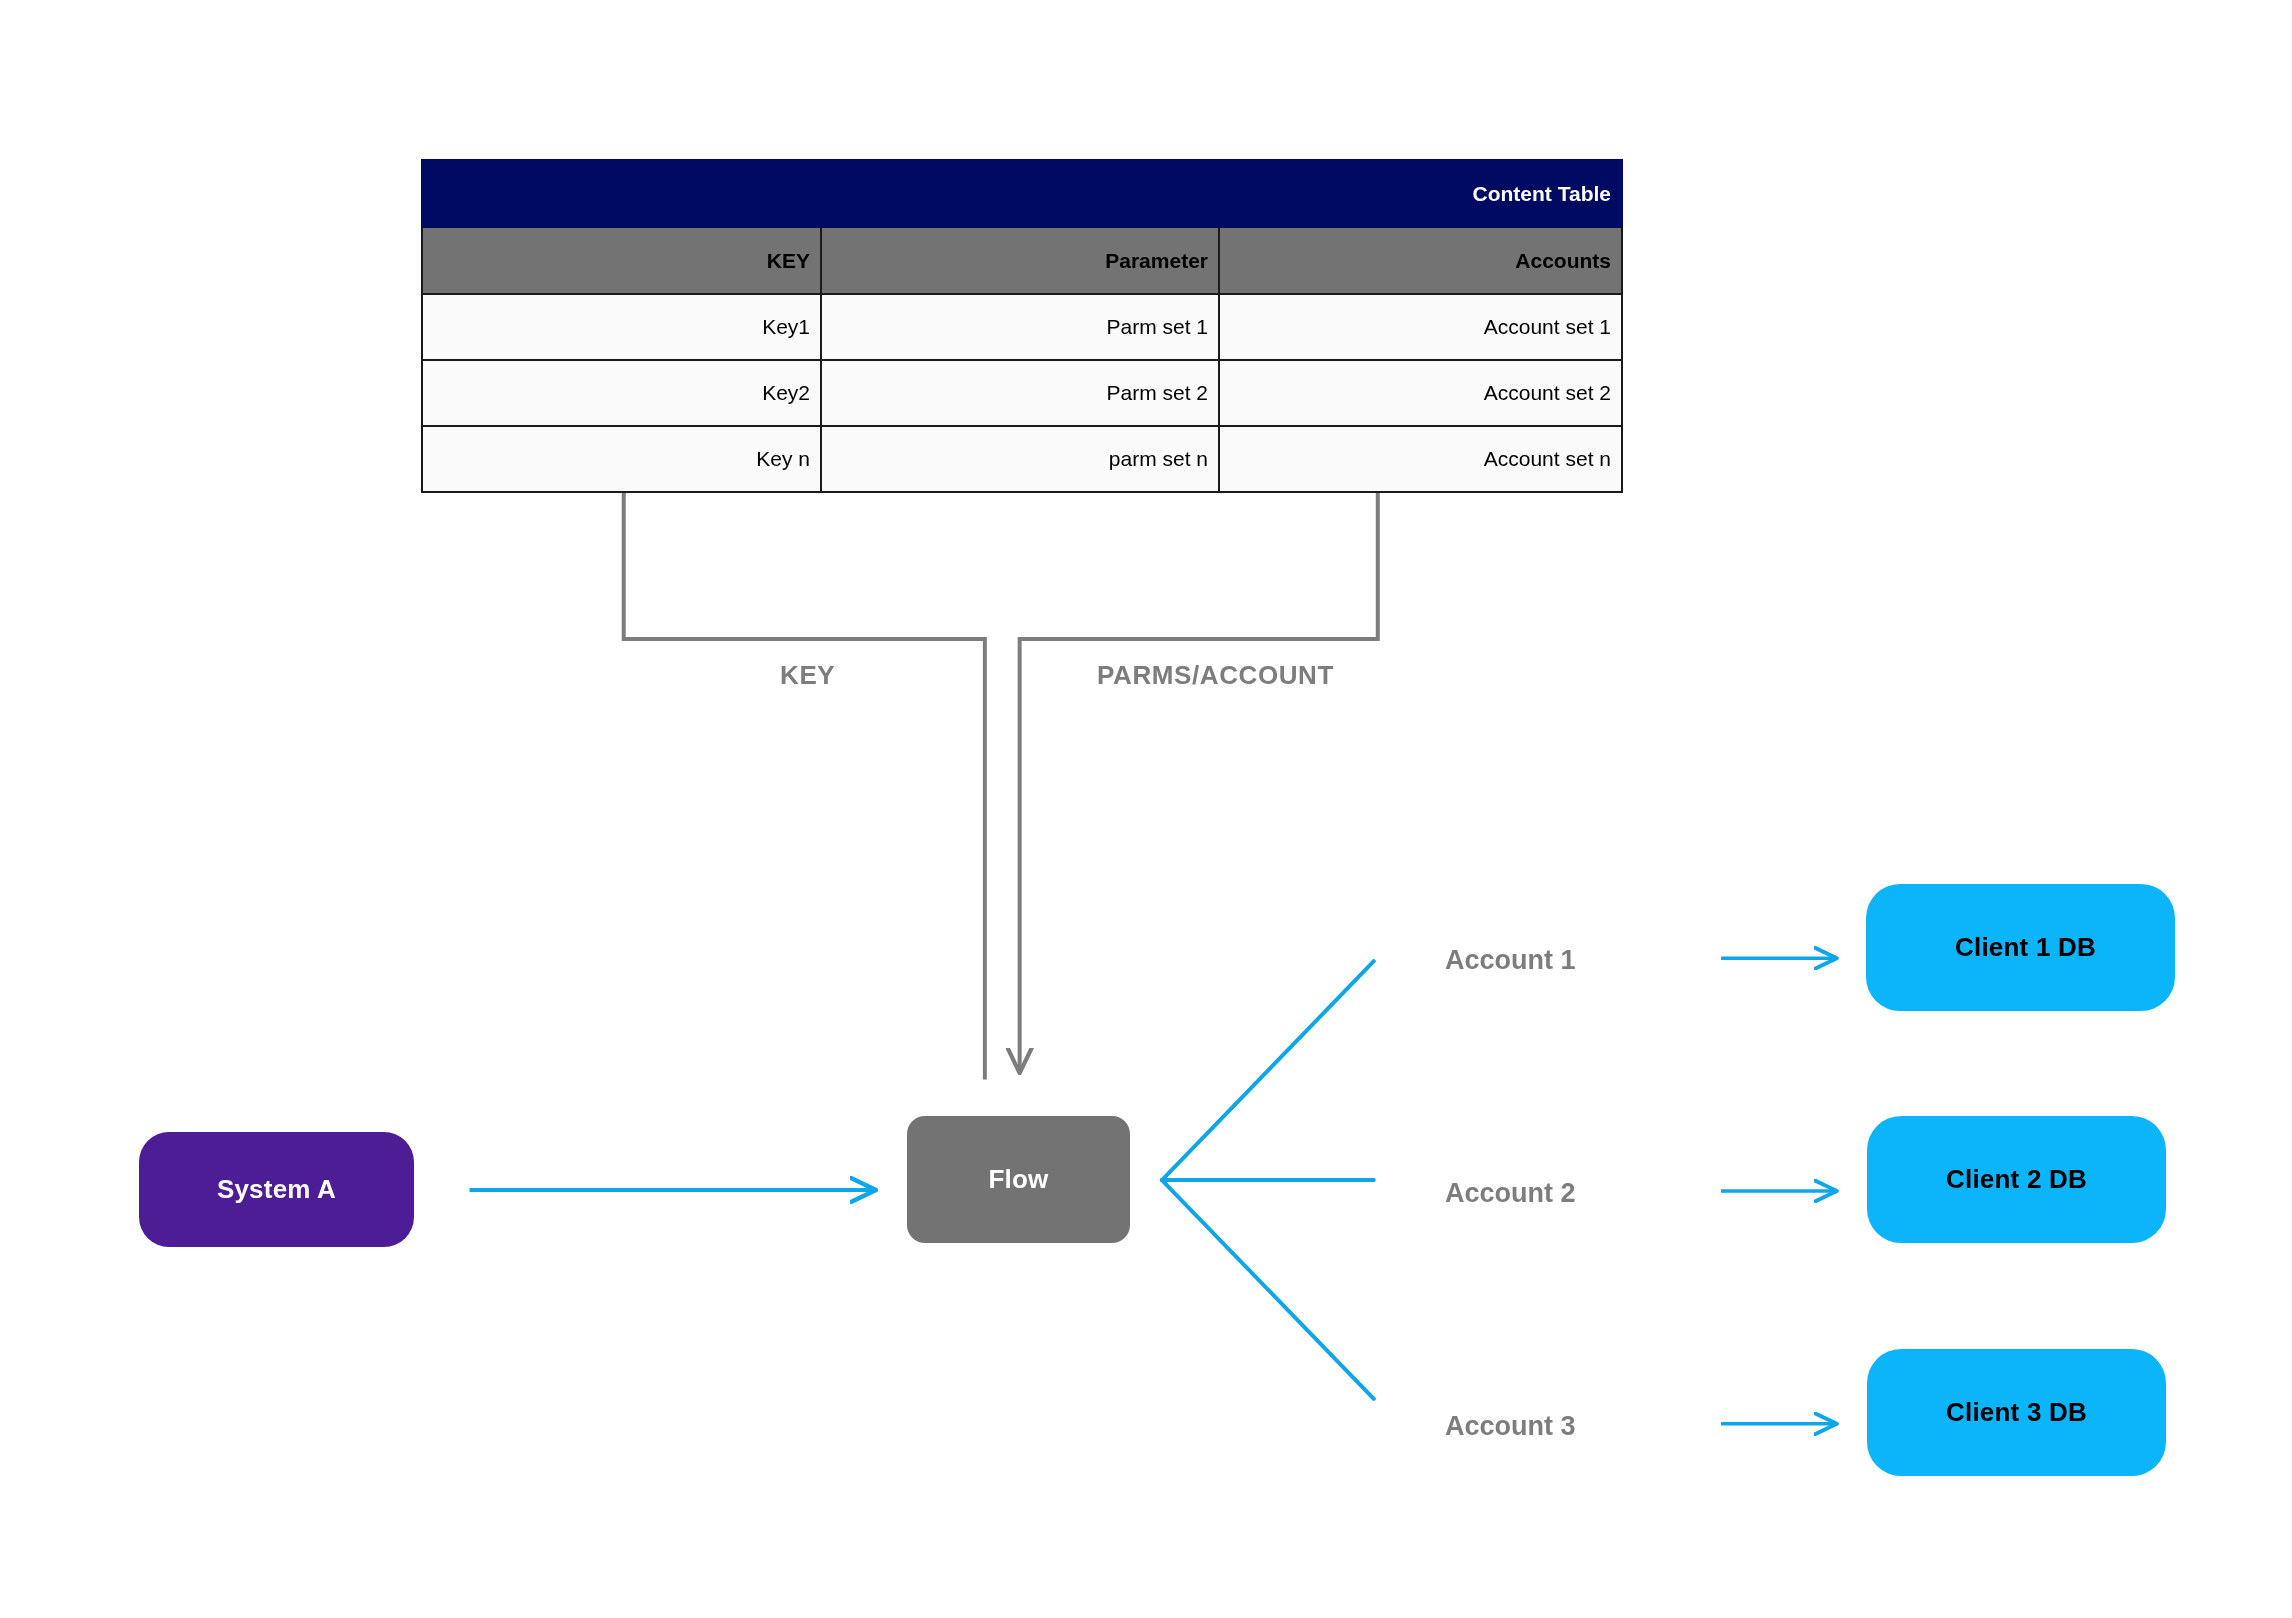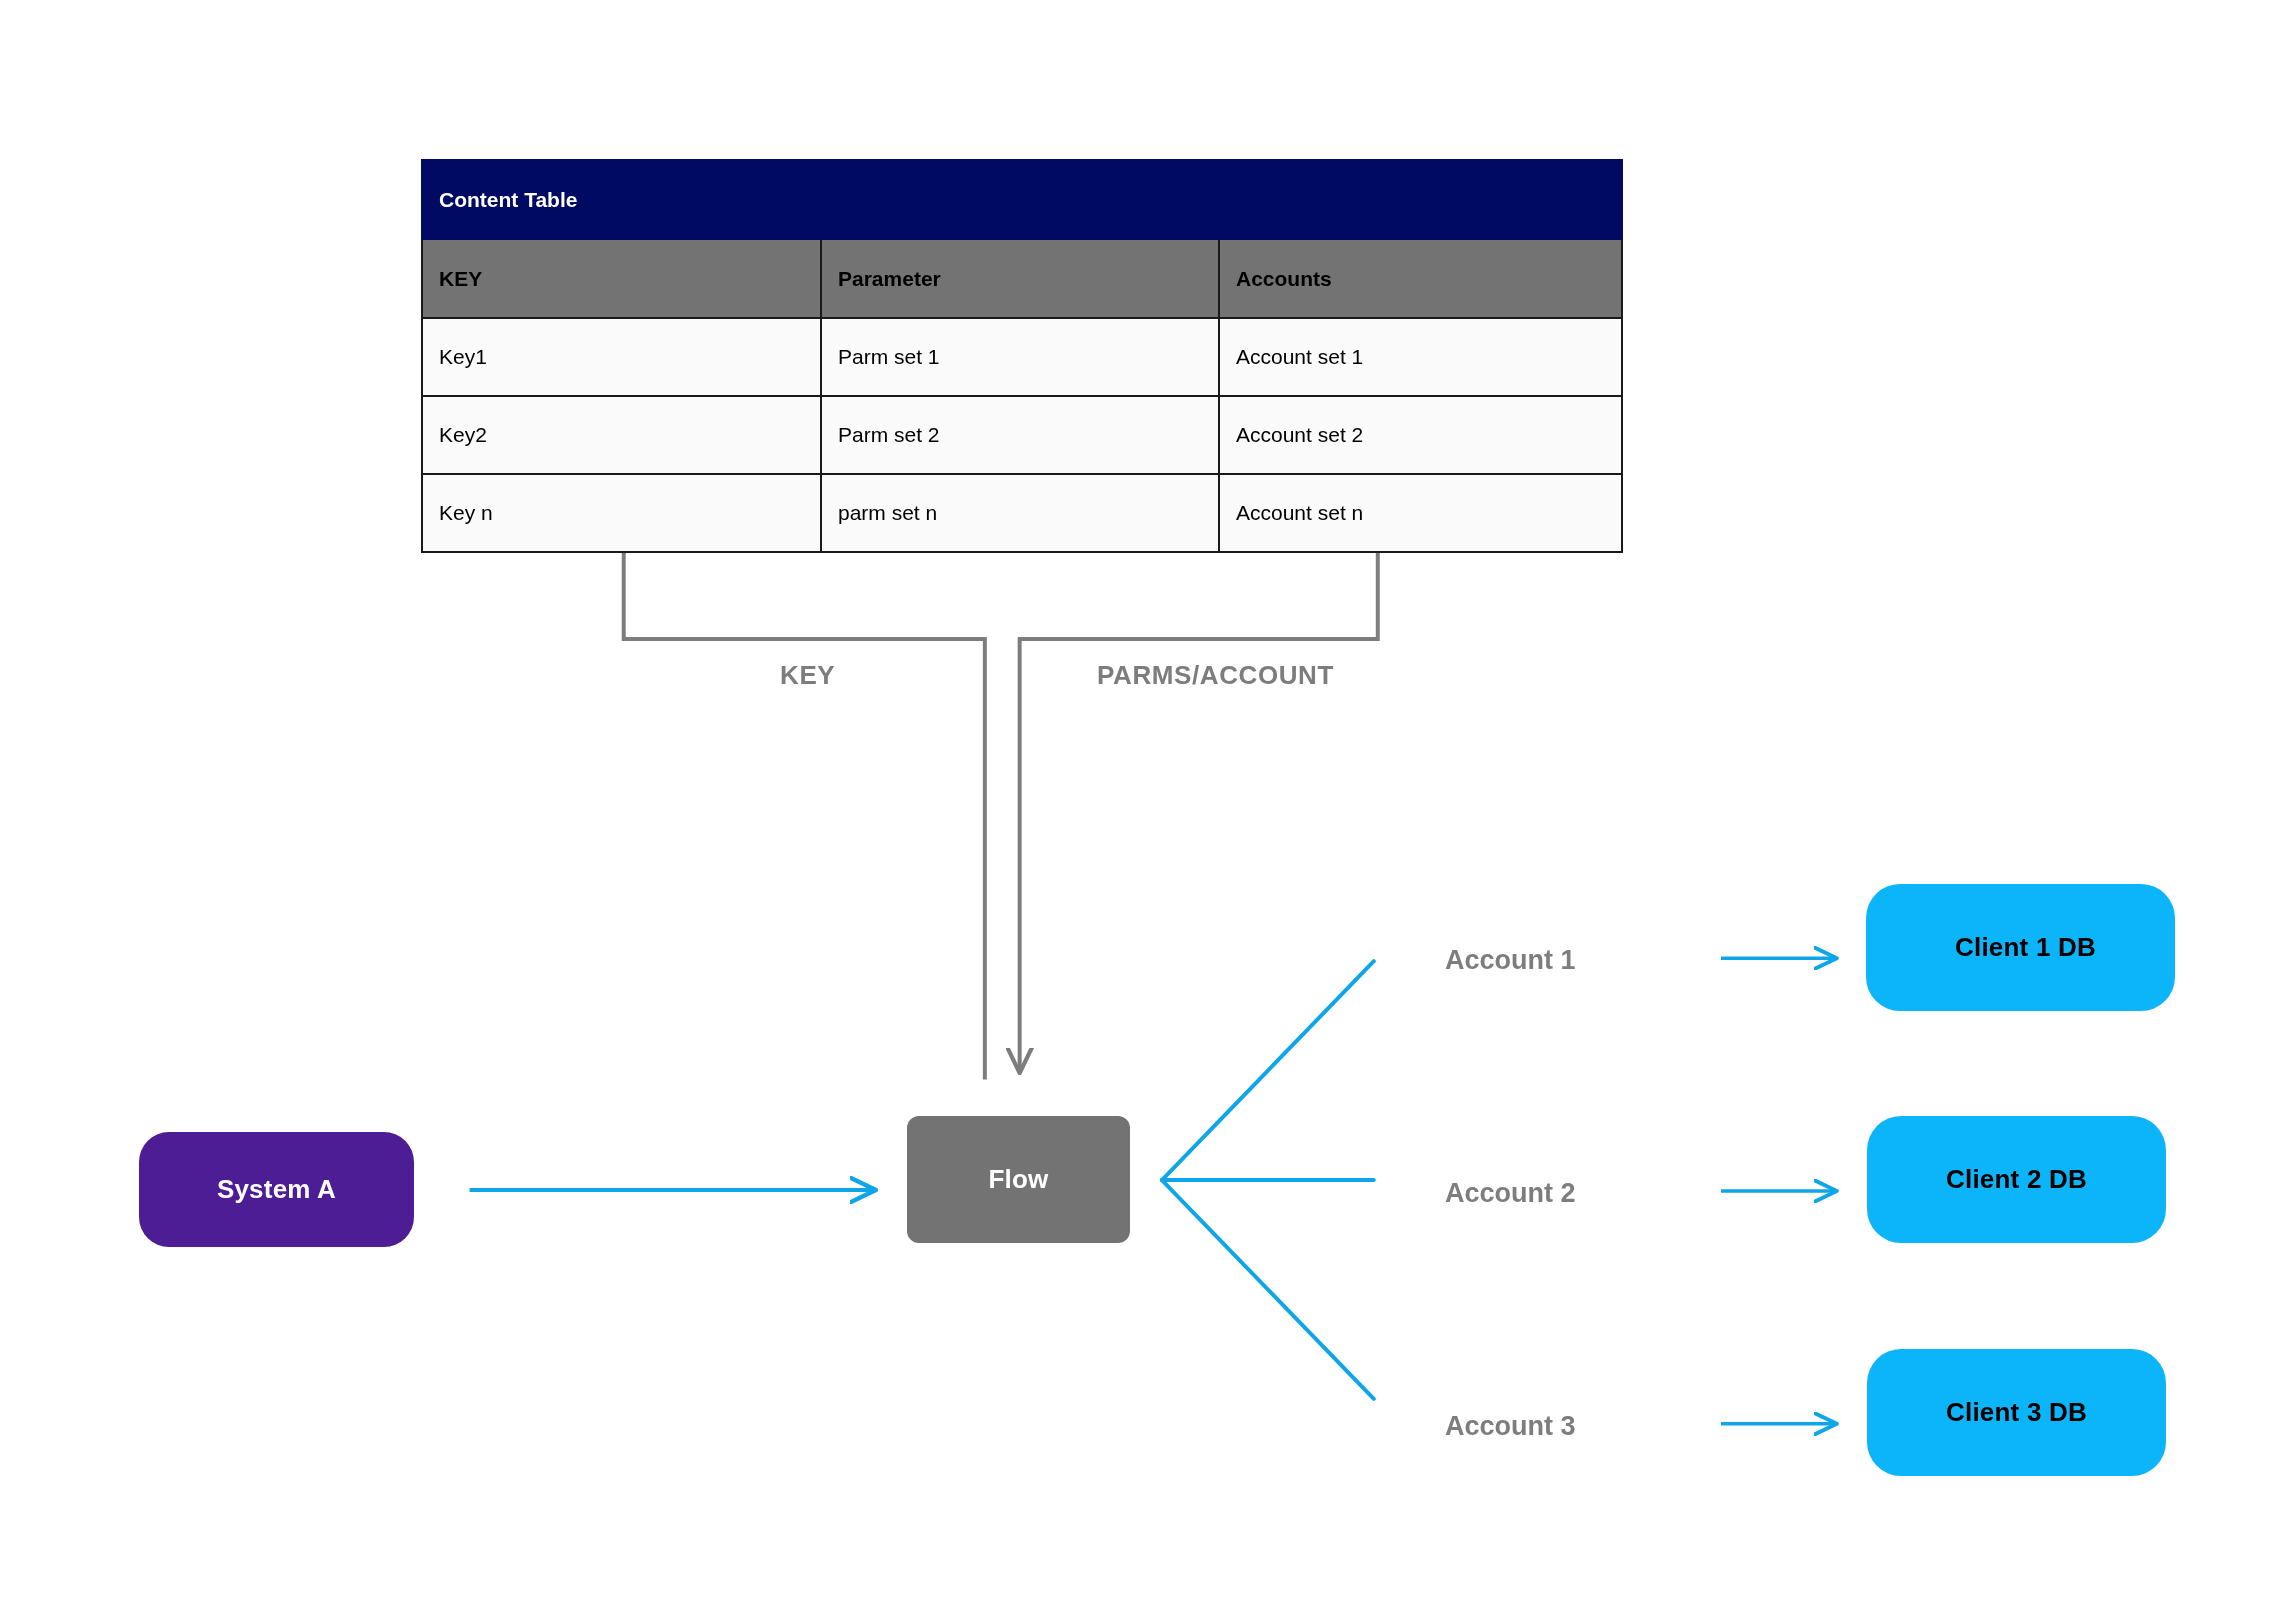--- a/index.html
+++ b/index.html
@@ -25,24 +25,24 @@
     position: absolute;
     left: 421px;
     top: 159px;
     width: 1200px;
     border-collapse: collapse;
     table-layout: fixed;
     background: #fafafa;
   }
   #content-table td, #content-table th {
     border: 2px solid #1a1a1a;
-    text-align: left;
+    text-align: right;
     font-size: 21px;
     color: #000000;
-    padding: 16px;
+    padding: 10px;
     height: 44px;
     vertical-align: middle;
     font-weight: normal;
   }
   #content-table .title-row th {
     background: #000a63;
     color: #ffffff;
     font-weight: bold;
     border-color: #000a63;
     font-size: 21px;
@@ -75,21 +75,21 @@
     background: #4c1d95;
     color: #ffffff;
     border-radius: 30px;
     font-size: 26px;
   }
   #node-flow {
     left: 907px;  top: 1116px;
     width: 223px; height: 127px;
     background: #737373;
     color: #ffffff;
-    border-radius: 12px;
+    border-radius: 18px;
     font-size: 26px;
   }
   .client-db {
     width: 299px; height: 127px;
     background: #0cb4fa;
     color: #000000;
     border-radius: 34px;
     font-size: 26px;
   }
   #node-client-1-db { left: 1866px; top: 884px; padding-left: 10px; }

